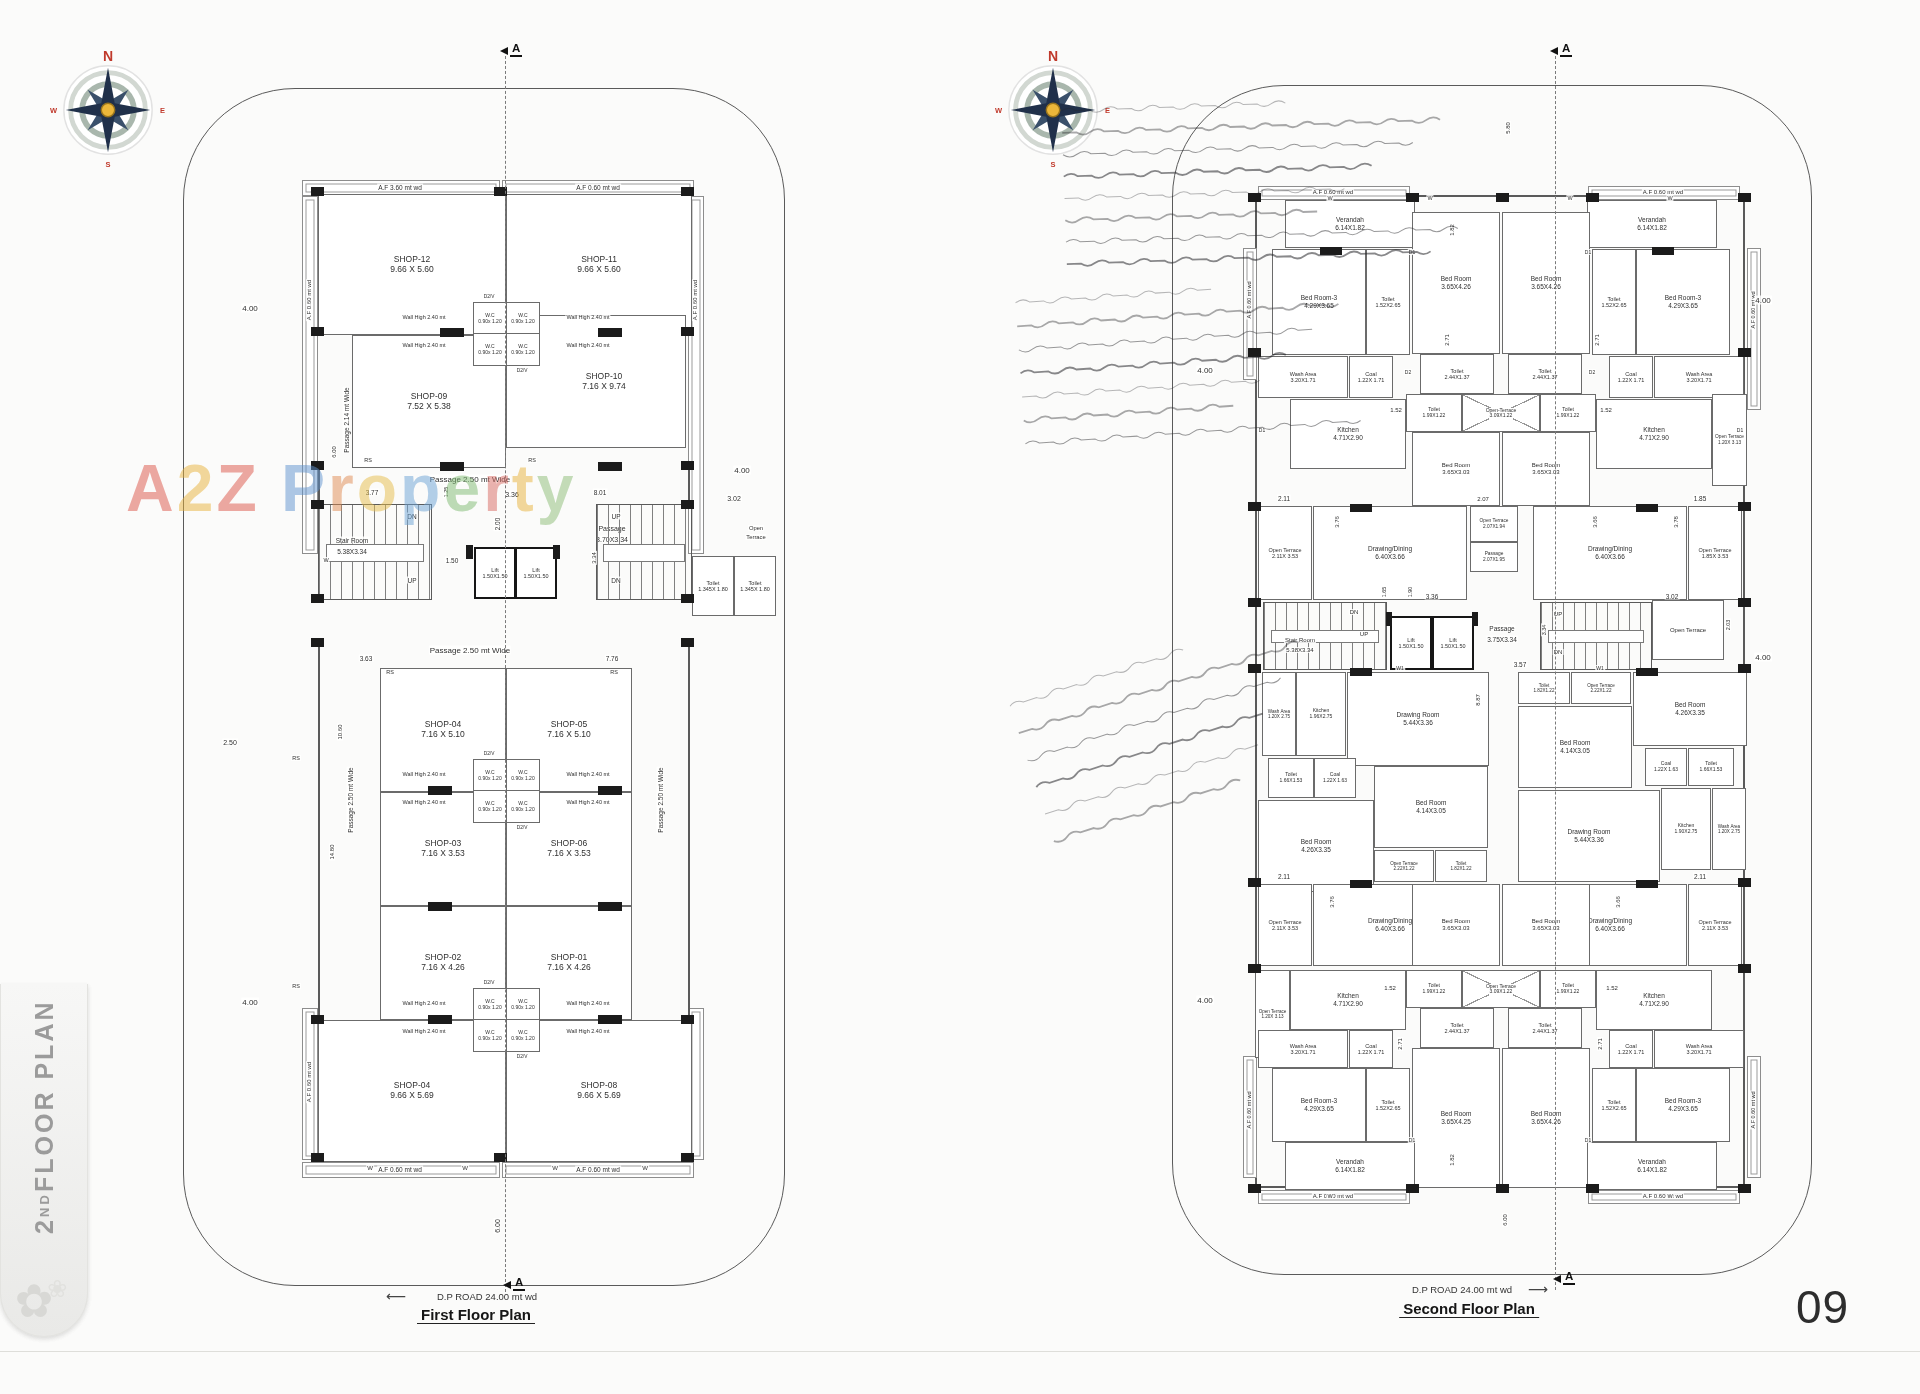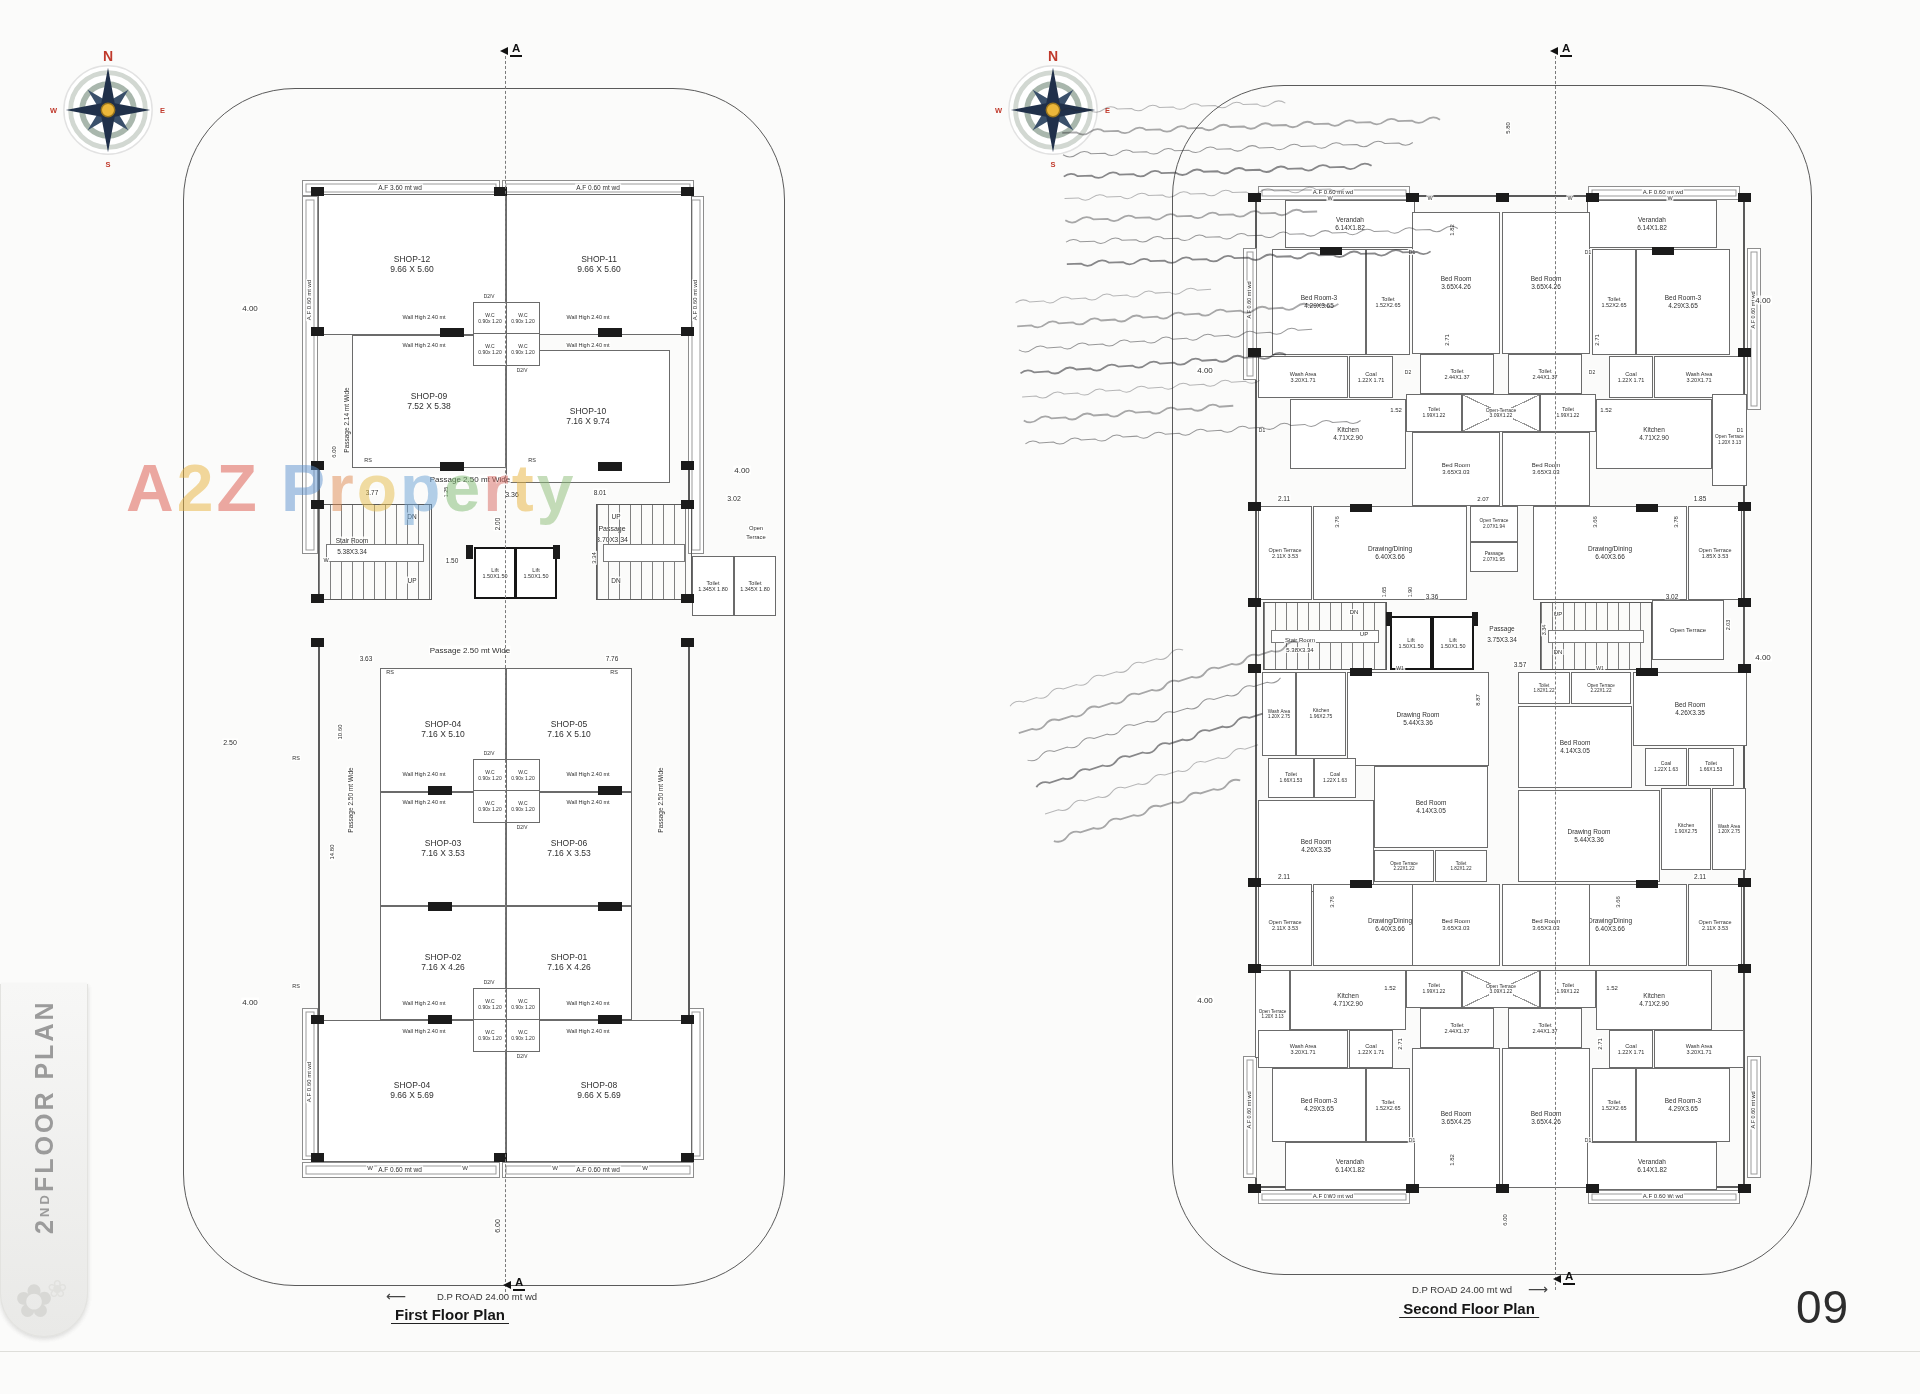--- a/index.html
+++ b/index.html
@@ -38,21 +38,21 @@
   .compass .pt{position:absolute;font-weight:bold;color:#c0392b}
   .compass .cn{top:-14px;left:50%;transform:translateX(-50%);font-size:14px}
   .compass .cw{left:-10px;top:50%;transform:translateY(-50%);font-size:7.5px}
   .compass .ce{right:-9px;top:50%;transform:translateY(-50%);font-size:7.5px}
   .compass .cs{bottom:-11px;left:50%;transform:translateX(-50%);font-size:7.5px}
   #wm-left{position:absolute;left:126px;top:450px;font-size:66px;font-weight:bold;letter-spacing:3px;opacity:.5;white-space:nowrap;z-index:40}
   #wm-right{position:absolute;left:1336px;top:460px;font-size:52px;font-weight:bold;color:#c4c4c4;opacity:.6;white-space:nowrap;z-index:40;letter-spacing:1px}
   .title{position:absolute;transform:translateX(-50%);font-weight:bold;font-size:15px;color:#161616;border-bottom:1.6px solid #222;padding:0 4px;white-space:nowrap;z-index:30}
   .road{position:absolute;transform:translateX(-50%);font-size:9.5px;color:#333;white-space:nowrap;z-index:30}
   .roadarrow{position:absolute;font-size:14px;color:#444;z-index:30}
-  #first-title{left:450px;top:1306px}
+  #first-title{left:476px;top:1306px}
   #second-title{left:1469px;top:1300px}
   #first-road{left:487px;top:1291px}
   #second-road{left:1462px;top:1284px}
   #first-arrow{left:386px;top:1288px}
   #second-arrow{left:1528px;top:1281px}
   #amk-first-top{left:510px;top:42px}   #amk-first-bot{left:513px;top:1276px}
   #amk-second-top{left:1560px;top:42px} #amk-second-bot{left:1563px;top:1270px}
   #page-num{position:absolute;left:1796px;top:1280px;font-size:46px;color:#2d2d2d;letter-spacing:1px;z-index:30}
   #scan-edge{position:absolute;left:0;right:0;top:1351px;height:1px;background:#dededa}
 </style>
@@ -139,21 +139,21 @@
         <span>9.66 X 5.60</span>
       </div>
       <div class="room" style="left: 506px; top: 194px; width: 184px; height: 139px; font-size: 8.5px;">
         <span>SHOP-11</span>
         <span>9.66 X 5.60</span>
       </div>
       <div class="room" style="left: 352px; top: 335px; width: 152px; height: 131px; font-size: 8.5px;">
         <span>SHOP-09</span>
         <span>7.52 X 5.38</span>
       </div>
-      <div class="room" style="left: 506px; top: 350px; width: 162px; height: 131px; font-size: 8.5px;">
+      <div class="room" style="left: 506px; top: 315px; width: 162px; height: 131px; font-size: 8.5px; padding-left: 16px;">
         <span>SHOP-10</span>
         <span>7.16 X 9.74</span>
       </div>
       <div class="room" style="left: 380px; top: 668px; width: 124px; height: 122px; font-size: 8.5px;">
         <span>SHOP-04</span>
         <span>7.16 X 5.10</span>
       </div>
       <div class="room" style="left: 506px; top: 668px; width: 124px; height: 122px; font-size: 8.5px;">
         <span>SHOP-05</span>
         <span>7.16 X 5.10</span>

